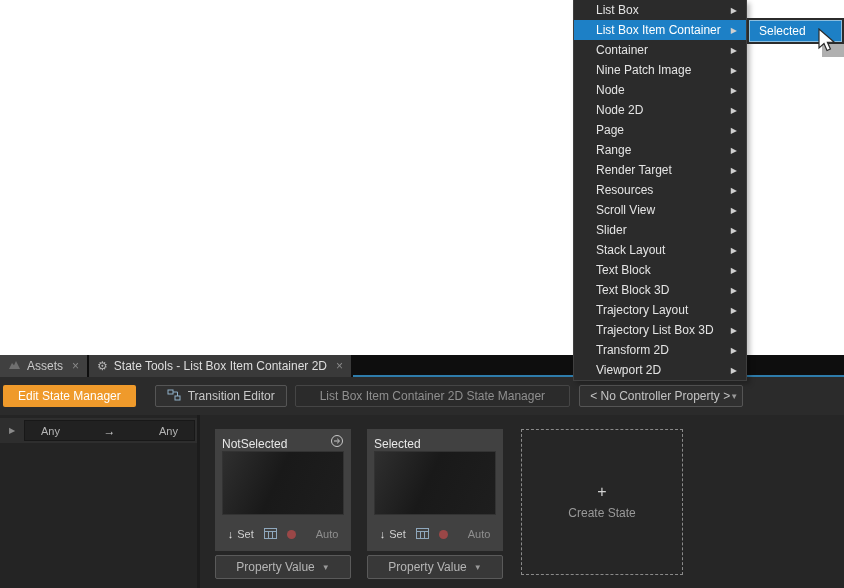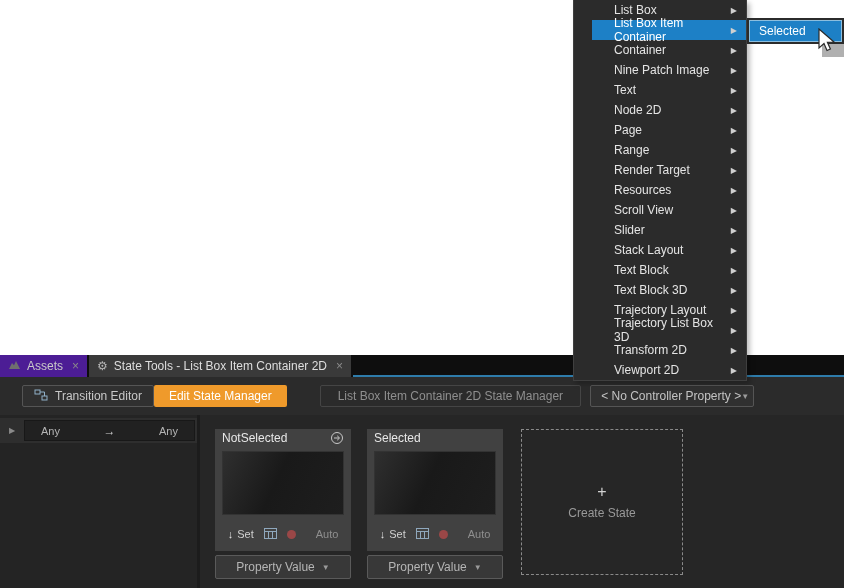--- a/index.html
+++ b/index.html
@@ -5,68 +5,68 @@
   * { margin:0; padding:0; box-sizing:border-box; }
   body { font-family:"Liberation Sans", sans-serif; background:#ffffff; }
   .screen { position:relative; width:844px; height:588px; overflow:hidden; background:#ffffff; }
 
   
   .bottom-panel { position:absolute; left:0; top:355px; width:844px; height:233px;
     background:#262626; display:flex; flex-direction:column; }
 
   .tab-strip { height:22px; background:#0e0e0e; display:flex; align-items:stretch; }
   .tab { display:flex; align-items:center; gap:6px; padding:0 8px; font-size:12px; cursor:default; margin-right:2px; }
-  .tab.assets { background:#4c1d95; color:#c9c9c9; }
+  .tab.assets { background:#404040; color:#c9c9c9; }
   .tab.active { background:#3a3a3a; color:#dedede; }
   .tab-close { color:#8a8a8a; font-size:12px; margin-left:3px; }
   .tab-icon-gear { color:#b5b5b5; font-size:12px; line-height:1; }
   .tab-filler { flex:1; border-bottom:2px solid var(--tab_underline,#2e7cab); }
 
   .toolbar { height:38px; background:#2b2b2b; display:flex; align-items:center; padding-left:3px; }
   .btn { height:22px; font-size:12px; display:flex; align-items:center; border-radius:2px; white-space:nowrap; }
   .btn-orange { background:var(--accent_orange,#ef9a2b); color:#ffffff; border:none; padding:0 15px; }
   .btn-te { margin-left:19px; background:#303030; border:1px solid #555555; color:#c8c8c8; padding:0 11px; gap:7px; }
-  .label-box { margin-left:33px; background:#2b2b2b; border:1px solid #454545; color:#8f8f8f; padding:0 17px; }
+  .label-box { margin-left:8px; background:#2b2b2b; border:1px solid #454545; color:#8f8f8f; padding:0 24px; }
   .btn-dropdown { margin-left:9px; width:164px; background:#303030; border:1px solid #555555; color:#c3c3c3; padding:0 10px; justify-content:space-between; }
   .caret { font-size:8px; color:#9a9a9a; }
 
   .panel-content { flex:1; display:flex; }
 
   .left-panel { width:200px; border-right:3px solid #1c1c1c; display:flex; flex-direction:column; background:#242424; }
   .transition-row { margin-top:3px; height:25px; background:#2e2e2e; display:flex; align-items:center; padding-right:2px; }
   .expander { width:24px; text-align:center; font-size:8px; color:#8a8a8a; }
   .transition-box { flex:1; height:21px; background:#212121; border:1px solid #181818; display:flex;
     align-items:center; justify-content:space-between; font-size:11px; color:#b5b5b5; padding:0 16px; }
   .t-arrow { color:#cfcfcf; font-size:12px; }
   .lp-spacer { flex:1; }
   .create-transition { margin:0 5px 7px; height:22px; background:#3e3e3e; border:none; border-radius:2px;
     color:#c8c8c8; font-size:12px; font-family:"Liberation Sans",sans-serif; }
 
   .main-area { flex:1; padding:14px 0 0 15px; display:flex; align-items:flex-start; }
   .state-col { width:136px; margin-right:16px; display:flex; flex-direction:column; }
   .state-card { background:#414141; padding-bottom:6px; }
-  .card-title { height:22px; padding:2px 7px 0; display:flex; align-items:flex-start; justify-content:space-between;
+  .card-title { height:22px; padding:2px 7px 0; display:flex; align-items:flex-end; justify-content:space-between;
     font-size:12px; color:#e8e8e8; }
   .preview { height:64px; margin:0 7px; border:1px solid #333333;
     background:linear-gradient(115deg,#2f2f2f 0%,#191919 45%,#1e1e1e 100%); }
   .card-controls { margin-top:8px; height:22px; display:flex; align-items:center; justify-content:center; gap:10px; }
   .set-btn { display:flex; align-items:center; gap:4px; font-size:11px; color:#d0d0d0; }
   .set-arrow { font-size:11px; color:#e3e3e3; font-weight:bold; }
   .auto-toggle { display:flex; align-items:center; gap:20px; font-size:11px; color:#8f8f8f; }
   .auto-dot { width:9px; height:9px; border-radius:50%; background:var(--auto_dot,#9a4747); }
   .prop-value { margin-top:4px; height:24px; background:#383838; border:1px solid #5a5a5a; border-radius:2px;
     color:#b5b5b5; font-size:12px; display:flex; align-items:center; justify-content:center; gap:7px;
     font-family:"Liberation Sans",sans-serif; }
   .create-state { margin-left:2px; width:162px; height:146px; border:1px dashed #8a8a8a; display:flex;
     flex-direction:column; align-items:center; justify-content:center; gap:6px; color:#999999; font-size:12px; }
   .cs-plus { font-size:16px; color:#d2d2d2; line-height:1; }
 
   
   .context-menu { position:absolute; left:573px; top:0; width:174px; background:#2b2b2b;
-    border:1px solid #3f3f3f; border-top:none; z-index:20; box-shadow:3px 3px 5px rgba(0,0,0,0.25);padding-left:18px; }
+    border:1px solid #3f3f3f; border-top:none; z-index:20; box-shadow:3px 3px 5px rgba(0,0,0,0.25); }
   .menu-item { height:20px; display:flex; align-items:center; justify-content:space-between;
     padding:0 9px 0 22px; font-size:12px; color:#e4e4e4; }
   .menu-item .arrow { font-size:8px; color:#d0d0d0; }
   .menu-item.highlight { background:var(--menu_highlight,#1d80c6); color:#ffffff; }
 
   .submenu { position:absolute; left:747px; top:18px; width:97px; height:26px; background:#2b2b2b;
     padding:2px; z-index:21; }
   .submenu-item { height:22px; background:var(--menu_highlight,#1d80c6); border:1px solid #8cbede;
     color:#ffffff; font-size:12px; display:flex; align-items:center; padding:0 9px; }
   .menu-shadow { position:absolute; left:822px; top:44px; width:22px; height:13px; background:#b0b0b0; z-index:19; }
@@ -92,31 +92,31 @@
       </div>
       <div class="tab active">
         <span class="tab-icon-gear">⚙</span>
         <span>State Tools - List Box Item Container 2D</span>
         <span class="tab-close">×</span>
       </div>
       <div class="tab-filler"></div>
     </div>
 
     <div class="toolbar">
+      <button class="btn btn-orange">Edit State Manager</button>
       <button class="btn btn-te">
         <span>
           <svg width="14" height="12" viewBox="0 0 14 12" fill="none">
               <rect x="1" y="1" width="5" height="4" stroke="#8fb0c8"></rect>
               <rect x="8" y="7" width="5" height="4" stroke="#8fb0c8"></rect>
               <path d="M6 3 L10.5 3 L10.5 7" stroke="#8fb0c8"></path>
             </svg>
         </span>
         <span>Transition Editor</span>
       </button>
-      <button class="btn btn-orange">Edit State Manager</button>
       <div class="btn label-box">List Box Item Container 2D State Manager</div>
       <button class="btn btn-dropdown">
         <span>&lt; No Controller Property &gt;</span>
         <span class="caret">▼</span>
       </button>
     </div>
 
     <div class="panel-content">
 
       <div class="left-panel">
@@ -221,21 +221,21 @@
       </div>
     <div class="menu-item">
         <span>Container</span>
         <span class="arrow">▶</span>
       </div>
     <div class="menu-item">
         <span>Nine Patch Image</span>
         <span class="arrow">▶</span>
       </div>
     <div class="menu-item">
-        <span>Text</span>
+        <span>Node</span>
         <span class="arrow">▶</span>
       </div>
     <div class="menu-item">
         <span>Node 2D</span>
         <span class="arrow">▶</span>
       </div>
     <div class="menu-item">
         <span>Page</span>
         <span class="arrow">▶</span>
       </div>

